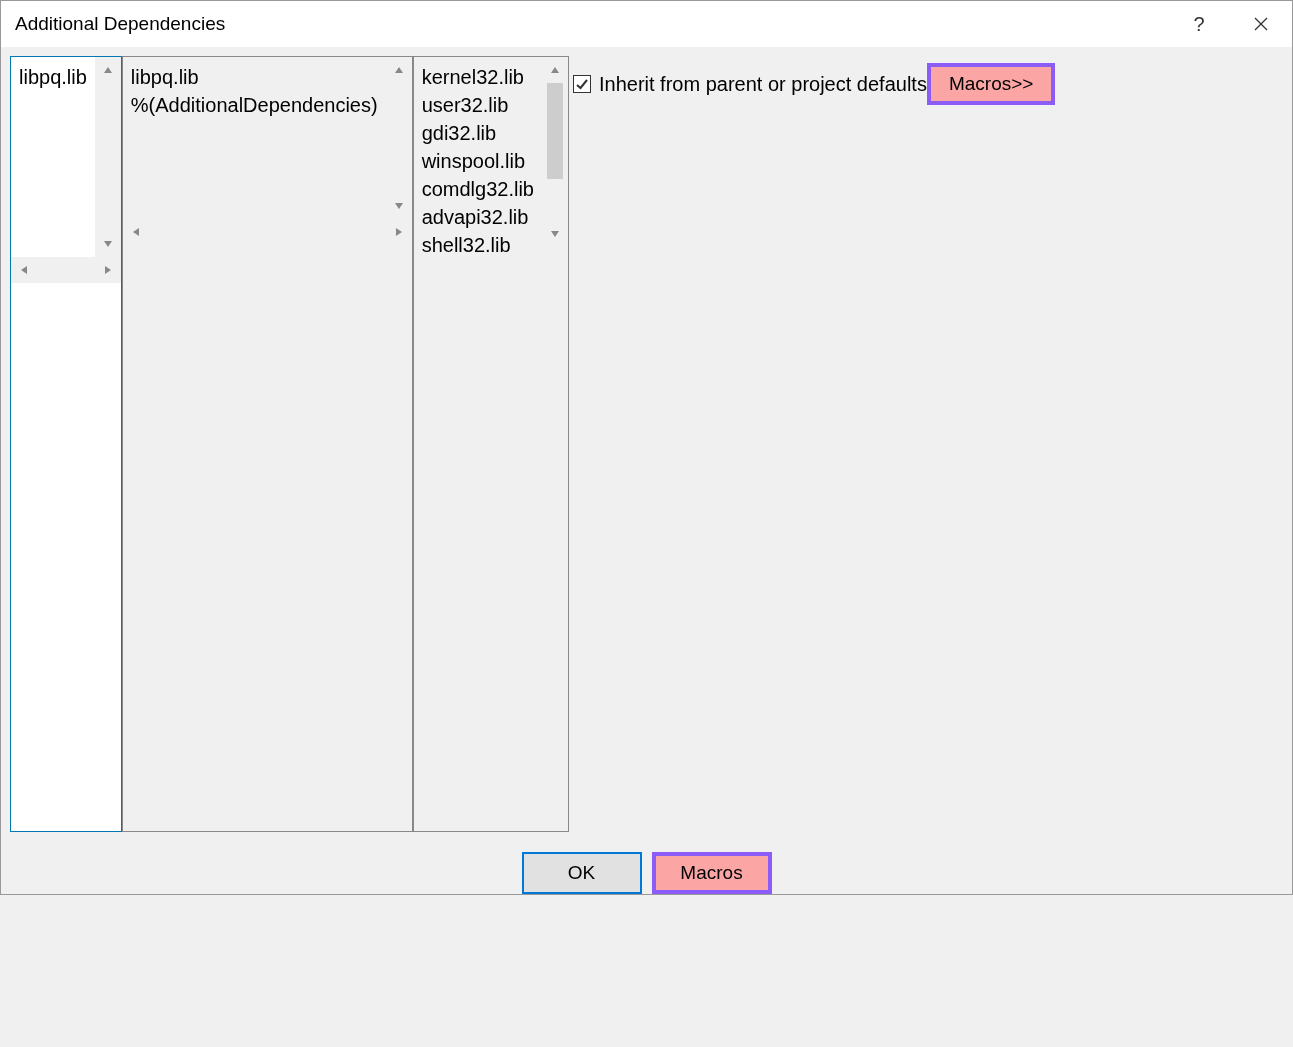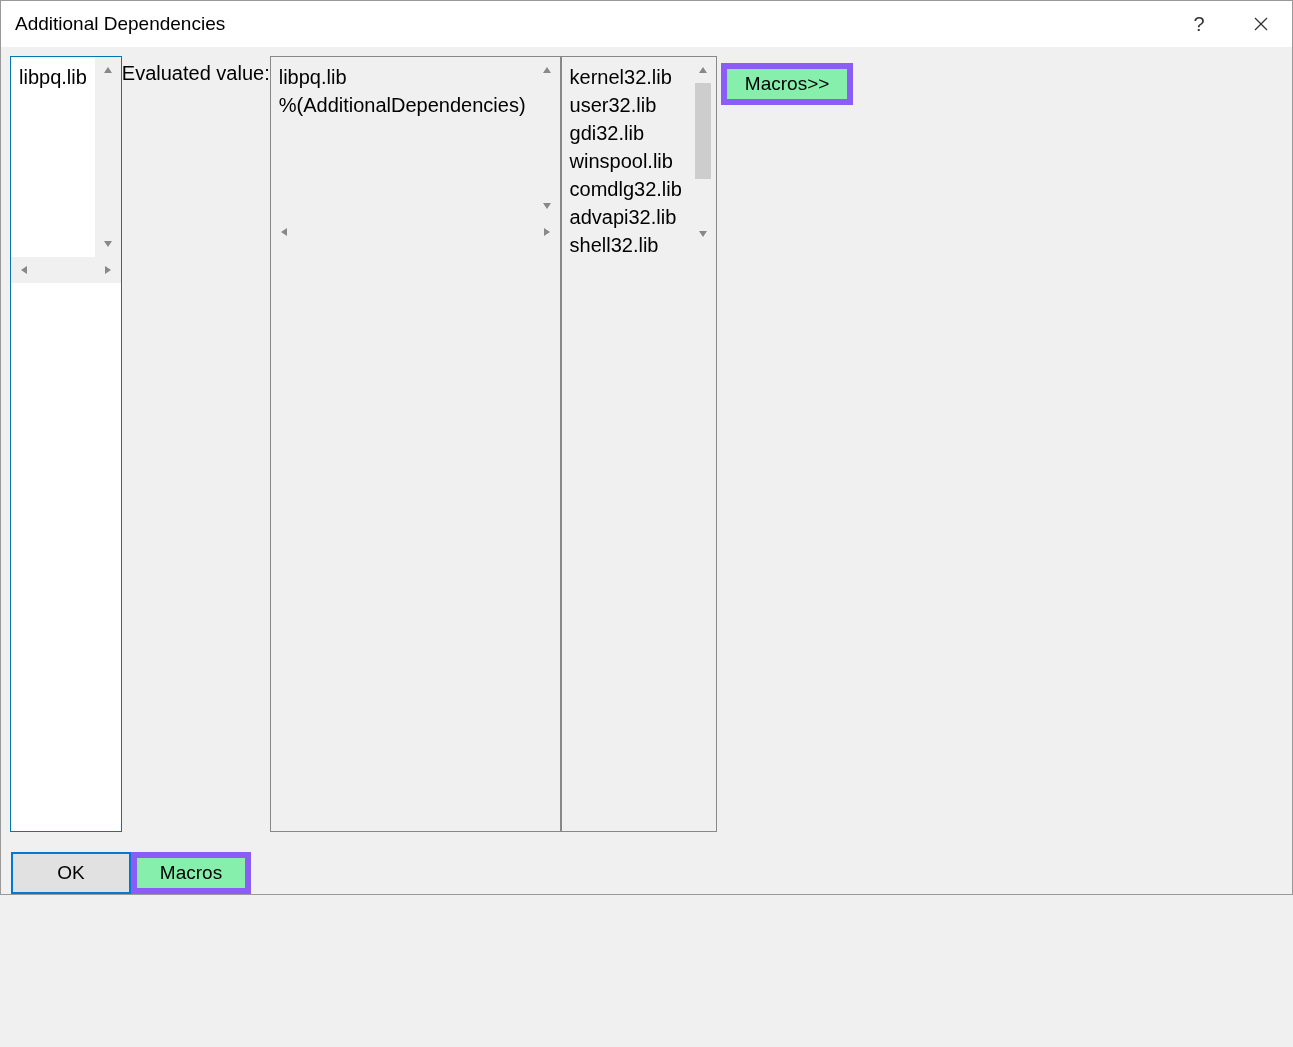--- a/index.html
+++ b/index.html
@@ -143,30 +143,31 @@
     display: flex; align-items: center; justify-content: center;
   }
   .checkbox svg { width: 14px; height: 14px; stroke: #333; stroke-width: 2; fill: none; }
   .checkbox-label { font-size: 20px; }
   .spacer { flex: 1; }
 
   .btn {
     height: 42px;
     min-width: 120px;
     padding: 0 18px;
-    background: #86efac;
-    border: 6px solid #8b5cf6;
+    background: #fca5a5;
+    border: 4px solid #8b5cf6;
     font-size: 19px;
     display: flex; align-items: center; justify-content: center;
     cursor: default;
   }
   .btn.macros { min-width: 120px; }
   .buttons-row {
     display: flex;
-    justify-content: flex-start;
+    justify-content: center;
+    gap: 10px;
     padding: 6px 10px 0 10px;
   }
   .btn.ok {
     border: 2px solid #0078d7;
     background: #e1e1e1;
   }
 
   svg.chevron { width: 10px; height: 10px; fill: #888; }
 </style>
 </head>
@@ -210,21 +211,20 @@
             </svg>
           </div>
         <div class="arrow">
             <svg class="chevron" viewBox="0 0 10 10">
               <polygon points="2,1 2,9 8,5"></polygon>
             </svg>
           </div>
       </div>
     </div>
 
-    <div class="section-label">Evaluated value:</div>
     <div class="ro-group evaluated">
       <div class="ro-area">
         <div class="ro-text">libpq.lib
 %(AdditionalDependencies)</div>
         <div class="vscroll">
           <div class="arrow">
               <svg class="chevron" viewBox="0 0 10 10">
                 <polygon points="5,2 9,8 1,8"></polygon>
               </svg>
             </div>
@@ -269,20 +269,28 @@
           <div class="arrow">
               <svg class="chevron" viewBox="0 0 10 10">
                 <polygon points="1,2 9,2 5,8"></polygon>
               </svg>
             </div>
         </div>
       </div>
     </div>
 
     <div class="footer-row">
+      <div class="checkbox-wrap">
+        <div class="checkbox">
+          <svg viewBox="0 0 14 14">
+              <polyline points="2,8 5.5,11 12,3"></polyline>
+            </svg>
+        </div>
+        <div class="checkbox-label">Inherit from parent or project defaults</div>
+      </div>
       <div class="spacer"></div>
       <div class="btn macros">Macros&gt;&gt;</div>
     </div>
 
   </div>
 
   <div class="buttons-row">
     <div class="btn ok">OK</div>
     <div class="btn">Macros</div>
   </div>

